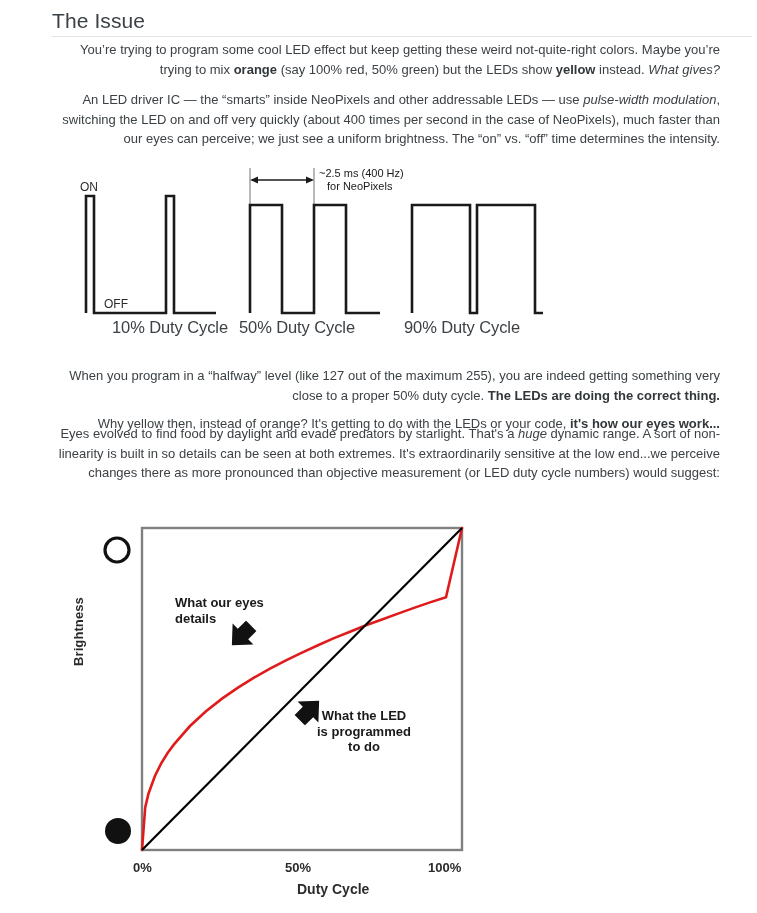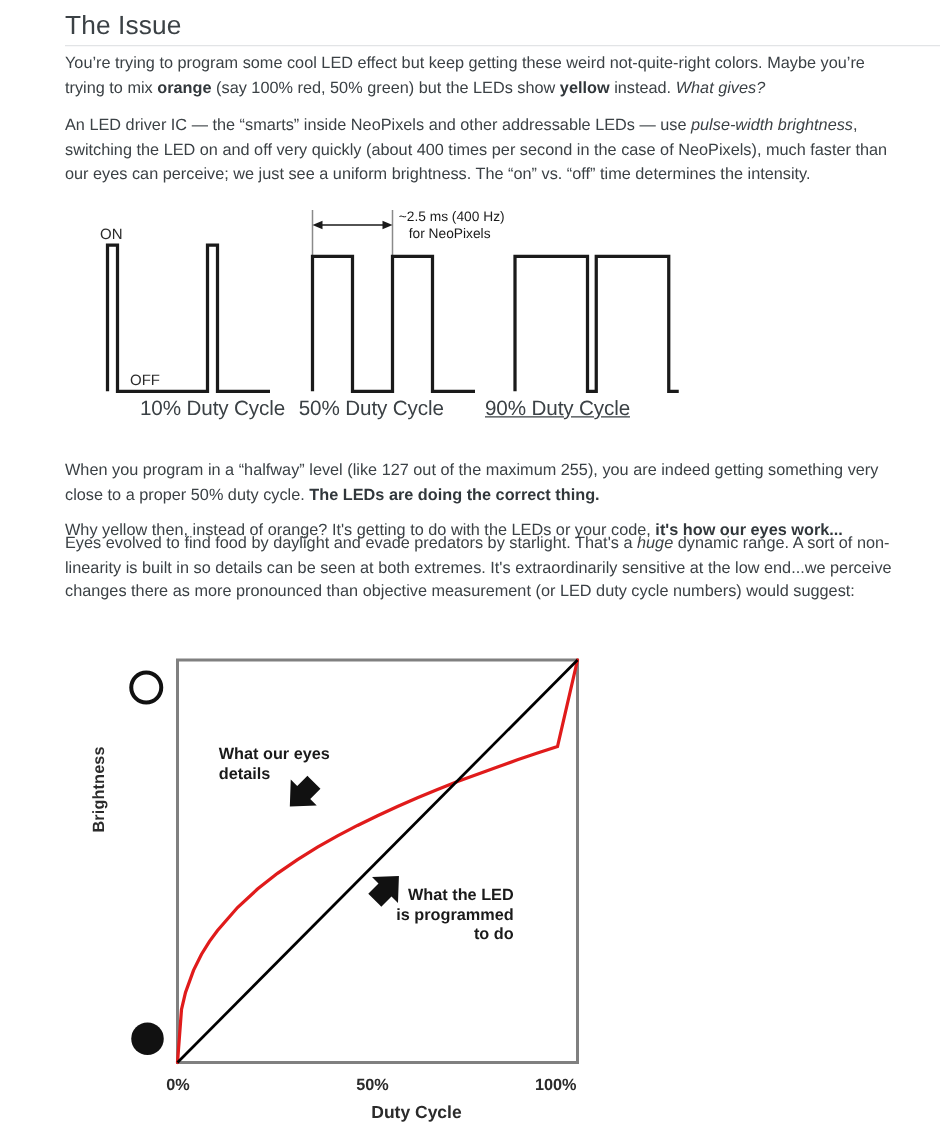--- a/index.html
+++ b/index.html
@@ -45,20 +45,21 @@
 
   
   .para {
     position: absolute;
     left: 52px;
     width: 668px;
     font-size: 13.0px;
     line-height: 19.6px;
     color: #3b4145;
     letter-spacing: 0.01px;
+    text-align: right;
   }
   .p1 { top: 40px; }
   .p2 { top: 90px; }
   .p3 { top: 366px; }
   .p4 { top: 414px; }
   .p5 { top: 424px; }
 
   .para b { font-weight: bold; color: #31373b; }
   .para i { font-style: italic; }
 
@@ -75,21 +76,21 @@
     position: absolute;
     top: 318px;
     font-size: 16.5px;
     color: #3b4145;
     font-weight: 400;
     letter-spacing: -0.1px;
     white-space: nowrap;
   }
   .dc1 { left: 76px; margin-left: 36px; }
   .dc2 { left: 239px; }
-  .dc3 { left: 388px; text-decoration: underline; }
+  .dc3 { left: 404px; }
 
   
   .chart-wrap {
     position: absolute;
     left: 95px;
     top: 524px;
     width: 400px;
     height: 380px;
   }
   .chart-svg { display: block; }
@@ -128,33 +129,33 @@
   }
   .annot {
     position: absolute;
     font-size: 13px;
     font-weight: bold;
     color: #1a1a1a;
     line-height: 15.5px;
     white-space: nowrap;
   }
   .annot-eyes { left: 80px; top: 71px; text-align: left; }
-  .annot-led  { left: 222px; top: 184px; text-align: right; }
+  .annot-led  { left: 222px; top: 184px; text-align: center; }
 </style>
 </head>
 <body>
 
 <div class="page">
 
   <div class="section-title">The Issue</div>
   <div class="title-rule"></div>
 
   <div class="para p1"><span>You’re trying to program some cool LED effect but keep getting these weird not-quite-right colors. Maybe you’re trying to mix </span><b>orange</b><span> (say 100% red, 50% green) but the LEDs show </span><b>yellow</b><span> instead. </span><i>What gives?</i></div>
 
-  <div class="para p2"><span>An LED driver IC — the “smarts” inside NeoPixels and other addressable LEDs — use </span><i>pulse-width brightness</i><span>, switching the LED on and off very quickly (about 400 times per second in the case of NeoPixels), much faster than our eyes can perceive; we just see a uniform brightness. The “on” vs. “off” time determines the intensity.</span></div>
+  <div class="para p2"><span>An LED driver IC — the “smarts” inside NeoPixels and other addressable LEDs — use </span><i>pulse-width modulation</i><span>, switching the LED on and off very quickly (about 400 times per second in the case of NeoPixels), much faster than our eyes can perceive; we just see a uniform brightness. The “on” vs. “off” time determines the intensity.</span></div>
 
   <div class="pwm-figure">
     <svg class="pwm-svg" width="500" height="196" viewBox="0 0 500 196" xmlns="http://www.w3.org/2000/svg">
 
       <text x="20" y="33" font-family="Liberation Sans, sans-serif" font-size="12" fill="#2b2b2b">ON</text>
 
       <text x="44" y="150" font-family="Liberation Sans, sans-serif" font-size="12" fill="#2b2b2b">OFF</text>
 
       <g>
         <path d="M 26 155 L 26 38 L 34 38 L 34 155 L 106 155 L 106 38 L 114 38 L 114 155 L 156 155" fill="none" stroke="#1a1a1a" stroke-width="2.6" stroke-linejoin="miter"></path>

